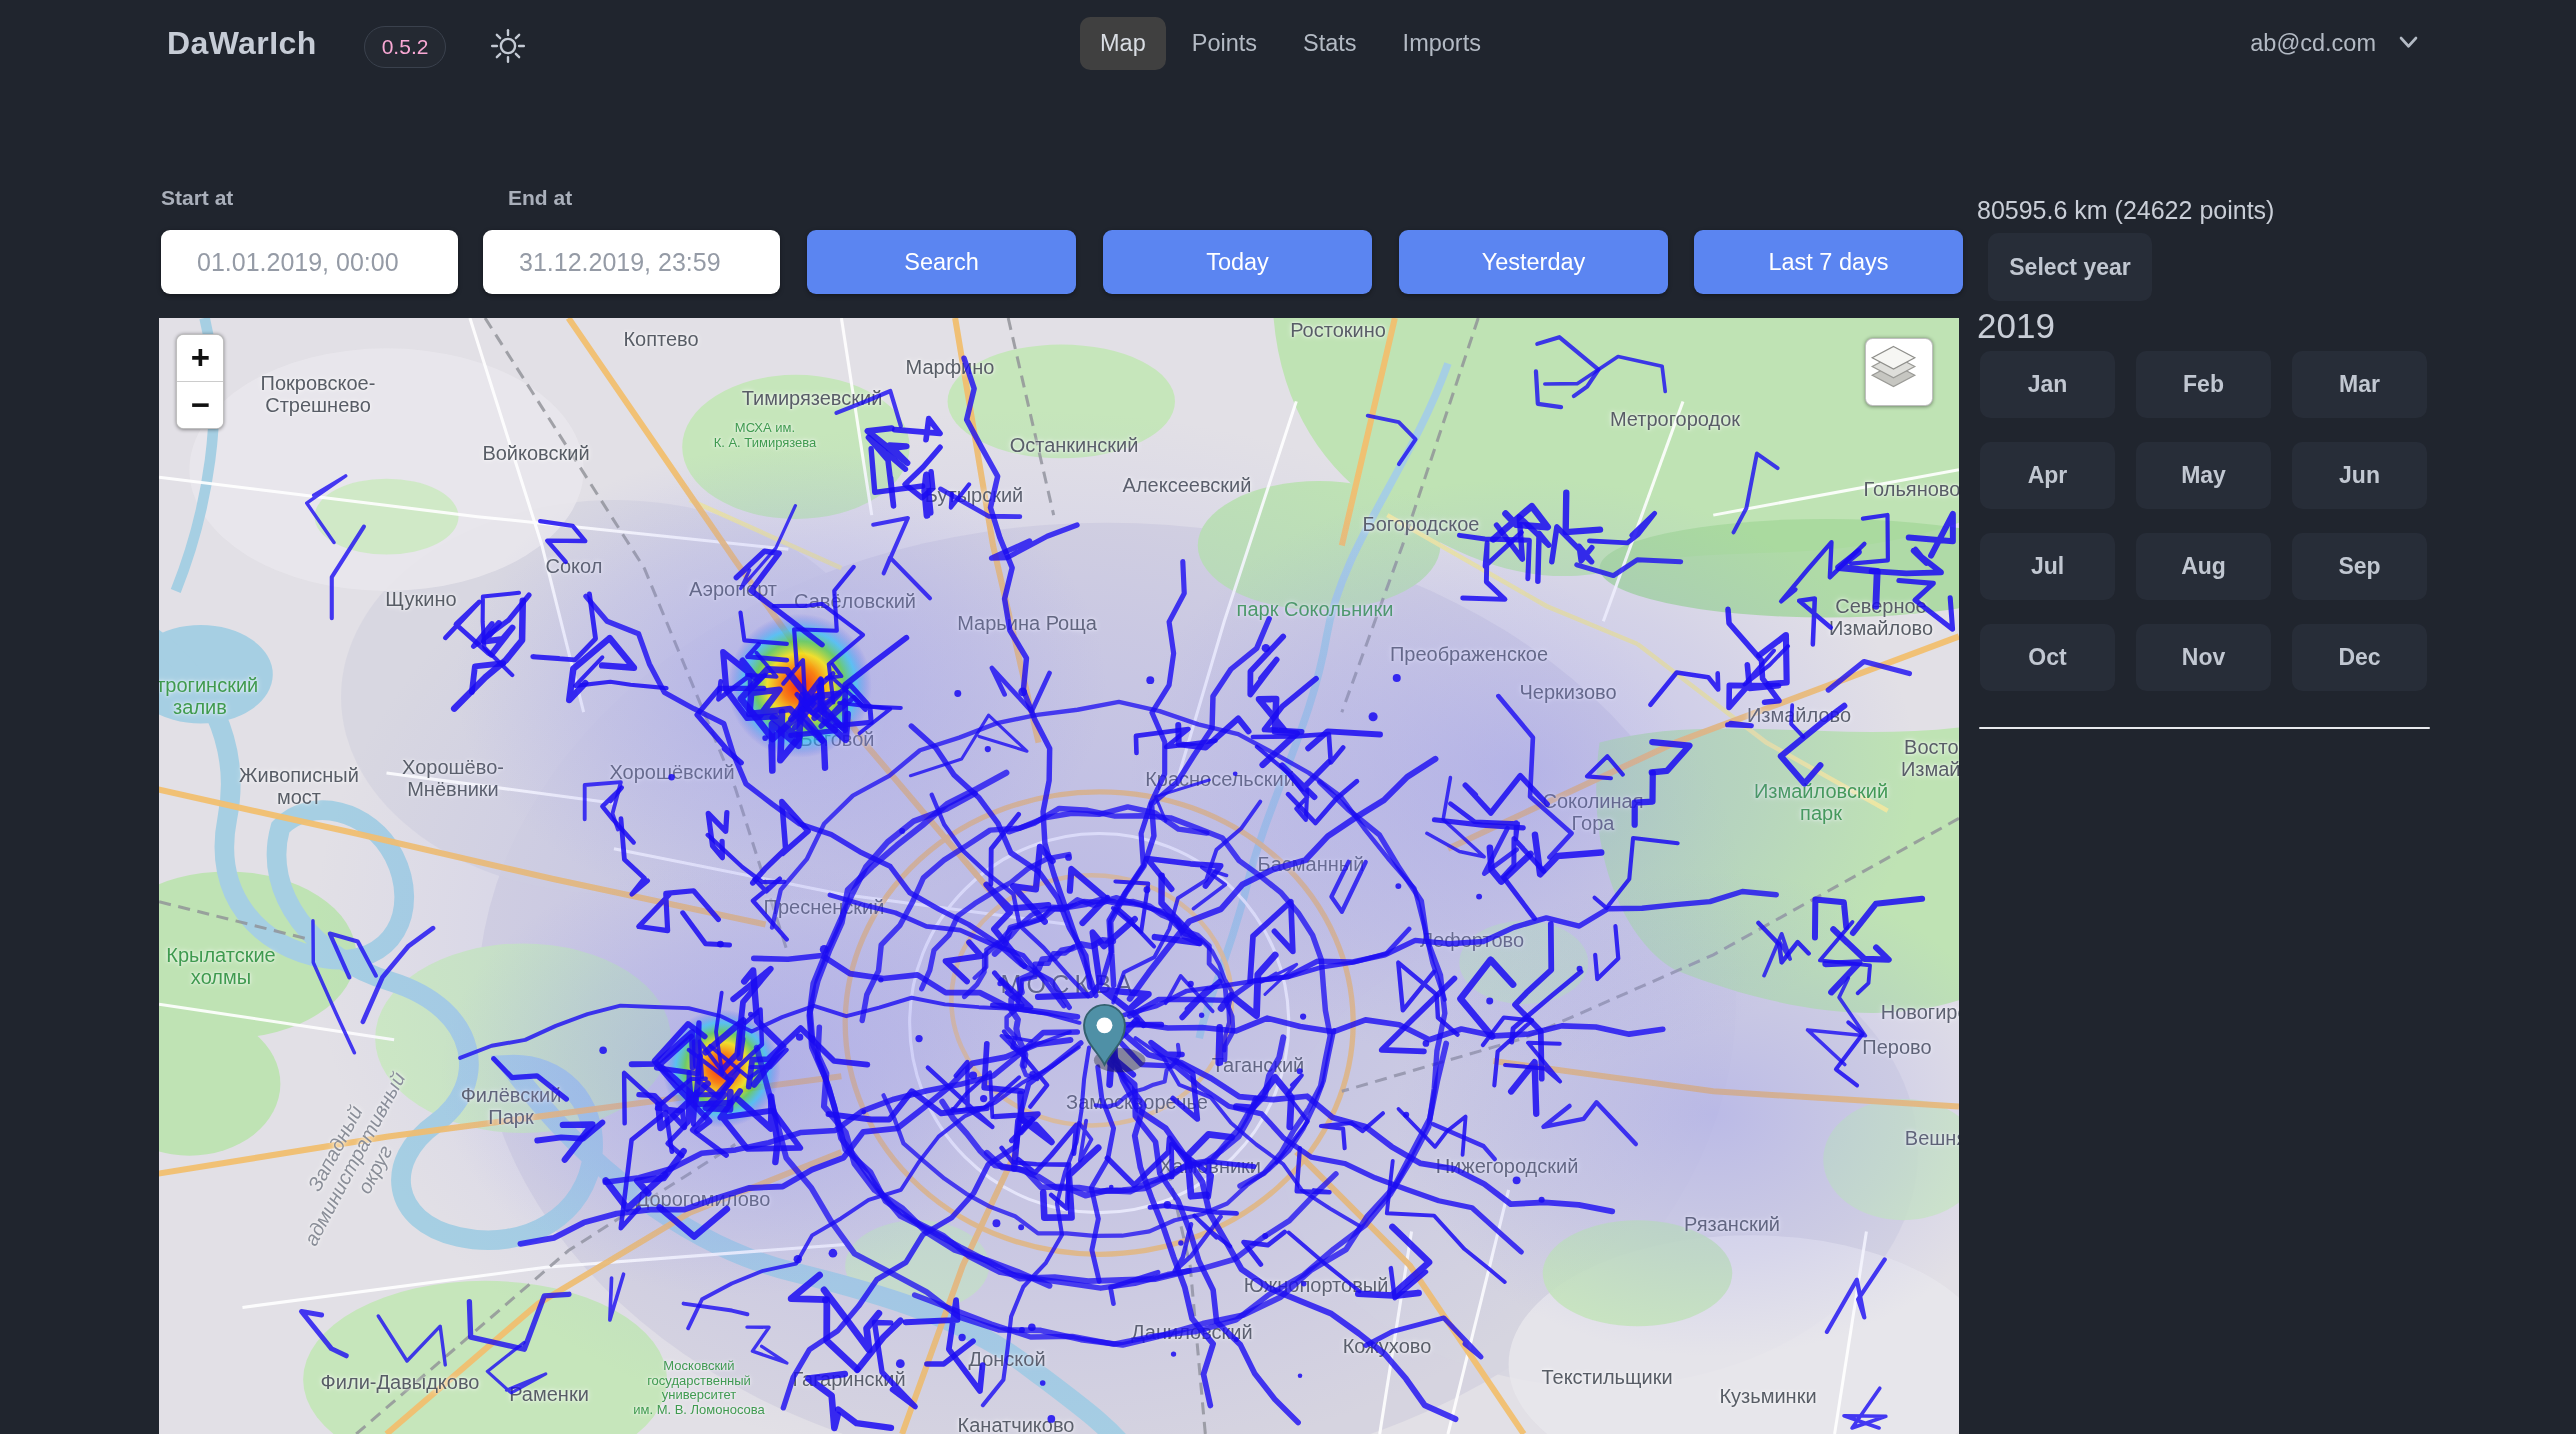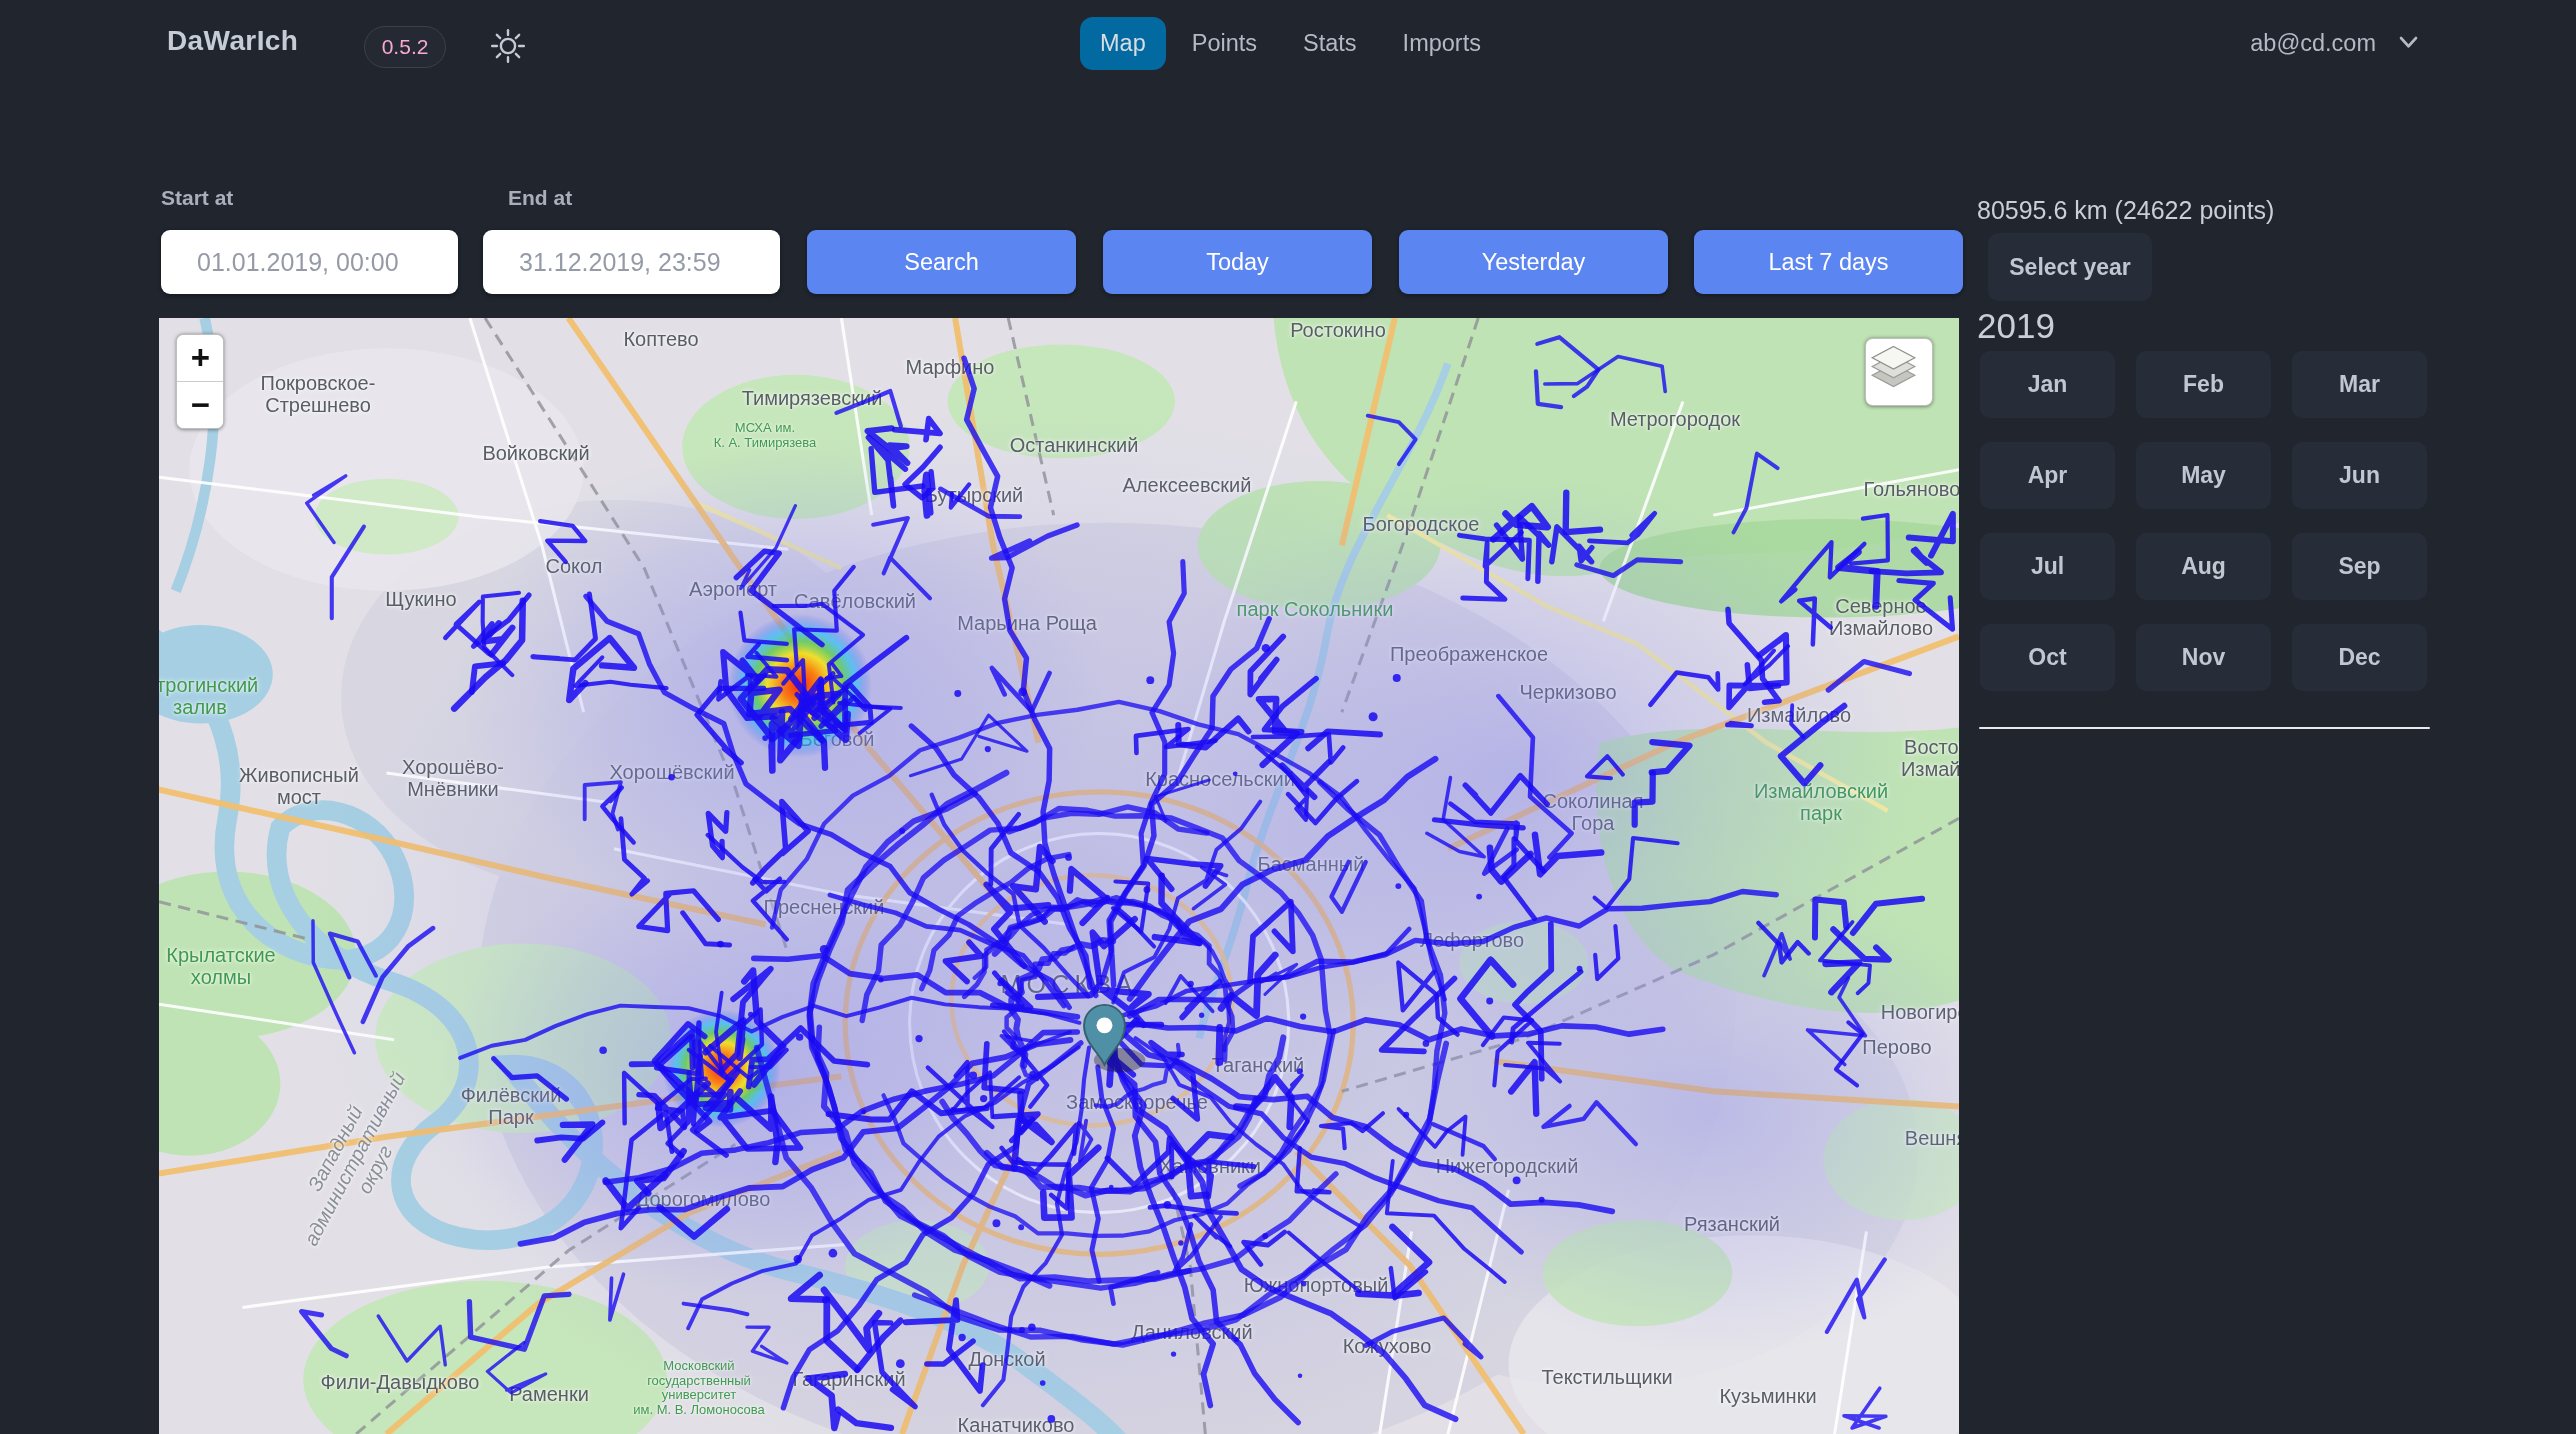--- a/index.html
+++ b/index.html
@@ -1,27 +1,27 @@
 <!DOCTYPE html>
 <html style="font-size:12px"><head>
 <meta charset="utf-8">
 <style>
   html,body{margin:0;padding:0;background:#20252e;overflow:hidden;}
   *{box-sizing:border-box;font-family:"Liberation Sans","DejaVu Sans",sans-serif;}
   #page{position:relative;width:2576px;height:1434px;background:#20252e;overflow:hidden;}
 
   
   #navbar{position:absolute;left:0;top:0;width:2576px;height:91px;}
-  #logo{position:absolute;left:167px;top:25px;font-size:28px;font-weight:700;color:#c6ccd6;letter-spacing:0.4px;}
+  #logo{position:absolute;left:167px;top:25px;font-size:32px;font-weight:700;color:#c6ccd6;letter-spacing:0.4px;}
   #version-badge{position:absolute;left:364px;top:26px;height:42px;padding:0 16.7px;line-height:39px;
     border:1.5px solid #3a414d;border-radius:757px;font-size:21px;color:#f9a8d4;background:rgba(255,255,255,.02);}
   #theme-toggle{position:absolute;left:489px;top:26.5px;width:38px;height:38px;cursor:pointer;}
   #tabs{position:absolute;left:1080px;top:17.4px;height:53px;display:flex;gap:6px;align-items:stretch;}
   .tab{padding:0 20px;display:flex;align-items:center;font-size:23.5px;color:#b3bac4;border-radius:10.6px;cursor:pointer;}
-  .tab.active{background:#0369a1;color:#d9dde3;border-radius:13px;}
+  .tab.active{background:#404040;color:#d9dde3;}
   #user-menu{position:absolute;right:156px;top:17.4px;height:53px;display:flex;align-items:center;gap:21px;cursor:pointer;}
   #user-email{font-size:23.5px;color:#b3bac4;}
 
   
   .field-label{position:absolute;top:186px;font-size:21px;font-weight:700;color:#a9afba;}
   .date-input{position:absolute;top:230px;height:64px;width:297px;border:none;border-radius:9px;background:#ffffff;
     color:#959ba6;font-size:25px;padding:0 36px;box-shadow:0 1.5px 4.5px rgba(0,0,0,.35);}
   .blue-btn{position:absolute;top:230px;height:64px;width:269px;border:none;border-radius:9px;background:#5b85f1;
     color:#ffffff;font-size:23.5px;cursor:pointer;box-shadow:0 1.5px 4.5px rgba(0,0,0,.3);}
 

